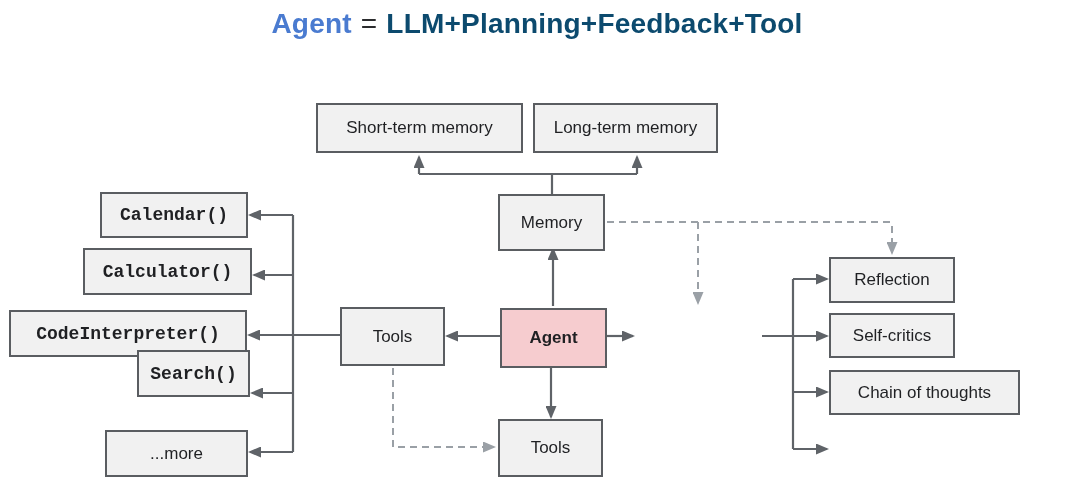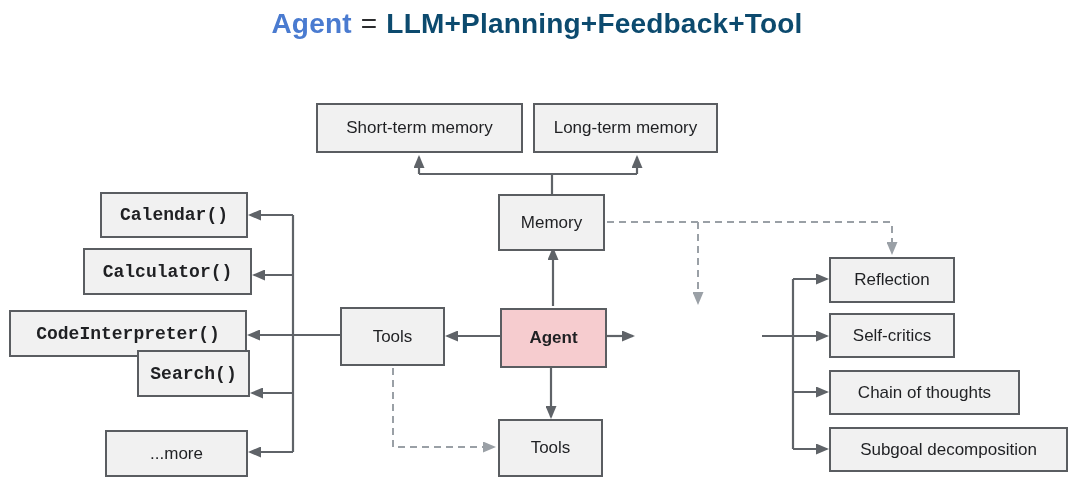--- a/index.html
+++ b/index.html
@@ -138,17 +138,14 @@
   </div>
 
   <div class="node" style="left:829px;top:370px;width:191px;height:45px">
     <span>Chain of thoughts</span>
   </div>
 
   <div class="node" style="left:829px;top:313px;width:126px;height:45px">
     <span>Self-critics</span>
   </div>
 
-  <div class="node" style="left:829px;top:427px;width:239px;height:45px">
-    <span>Subgoal decomposition</span>
-  </div>
 
 </div>
 
 </body></html>

